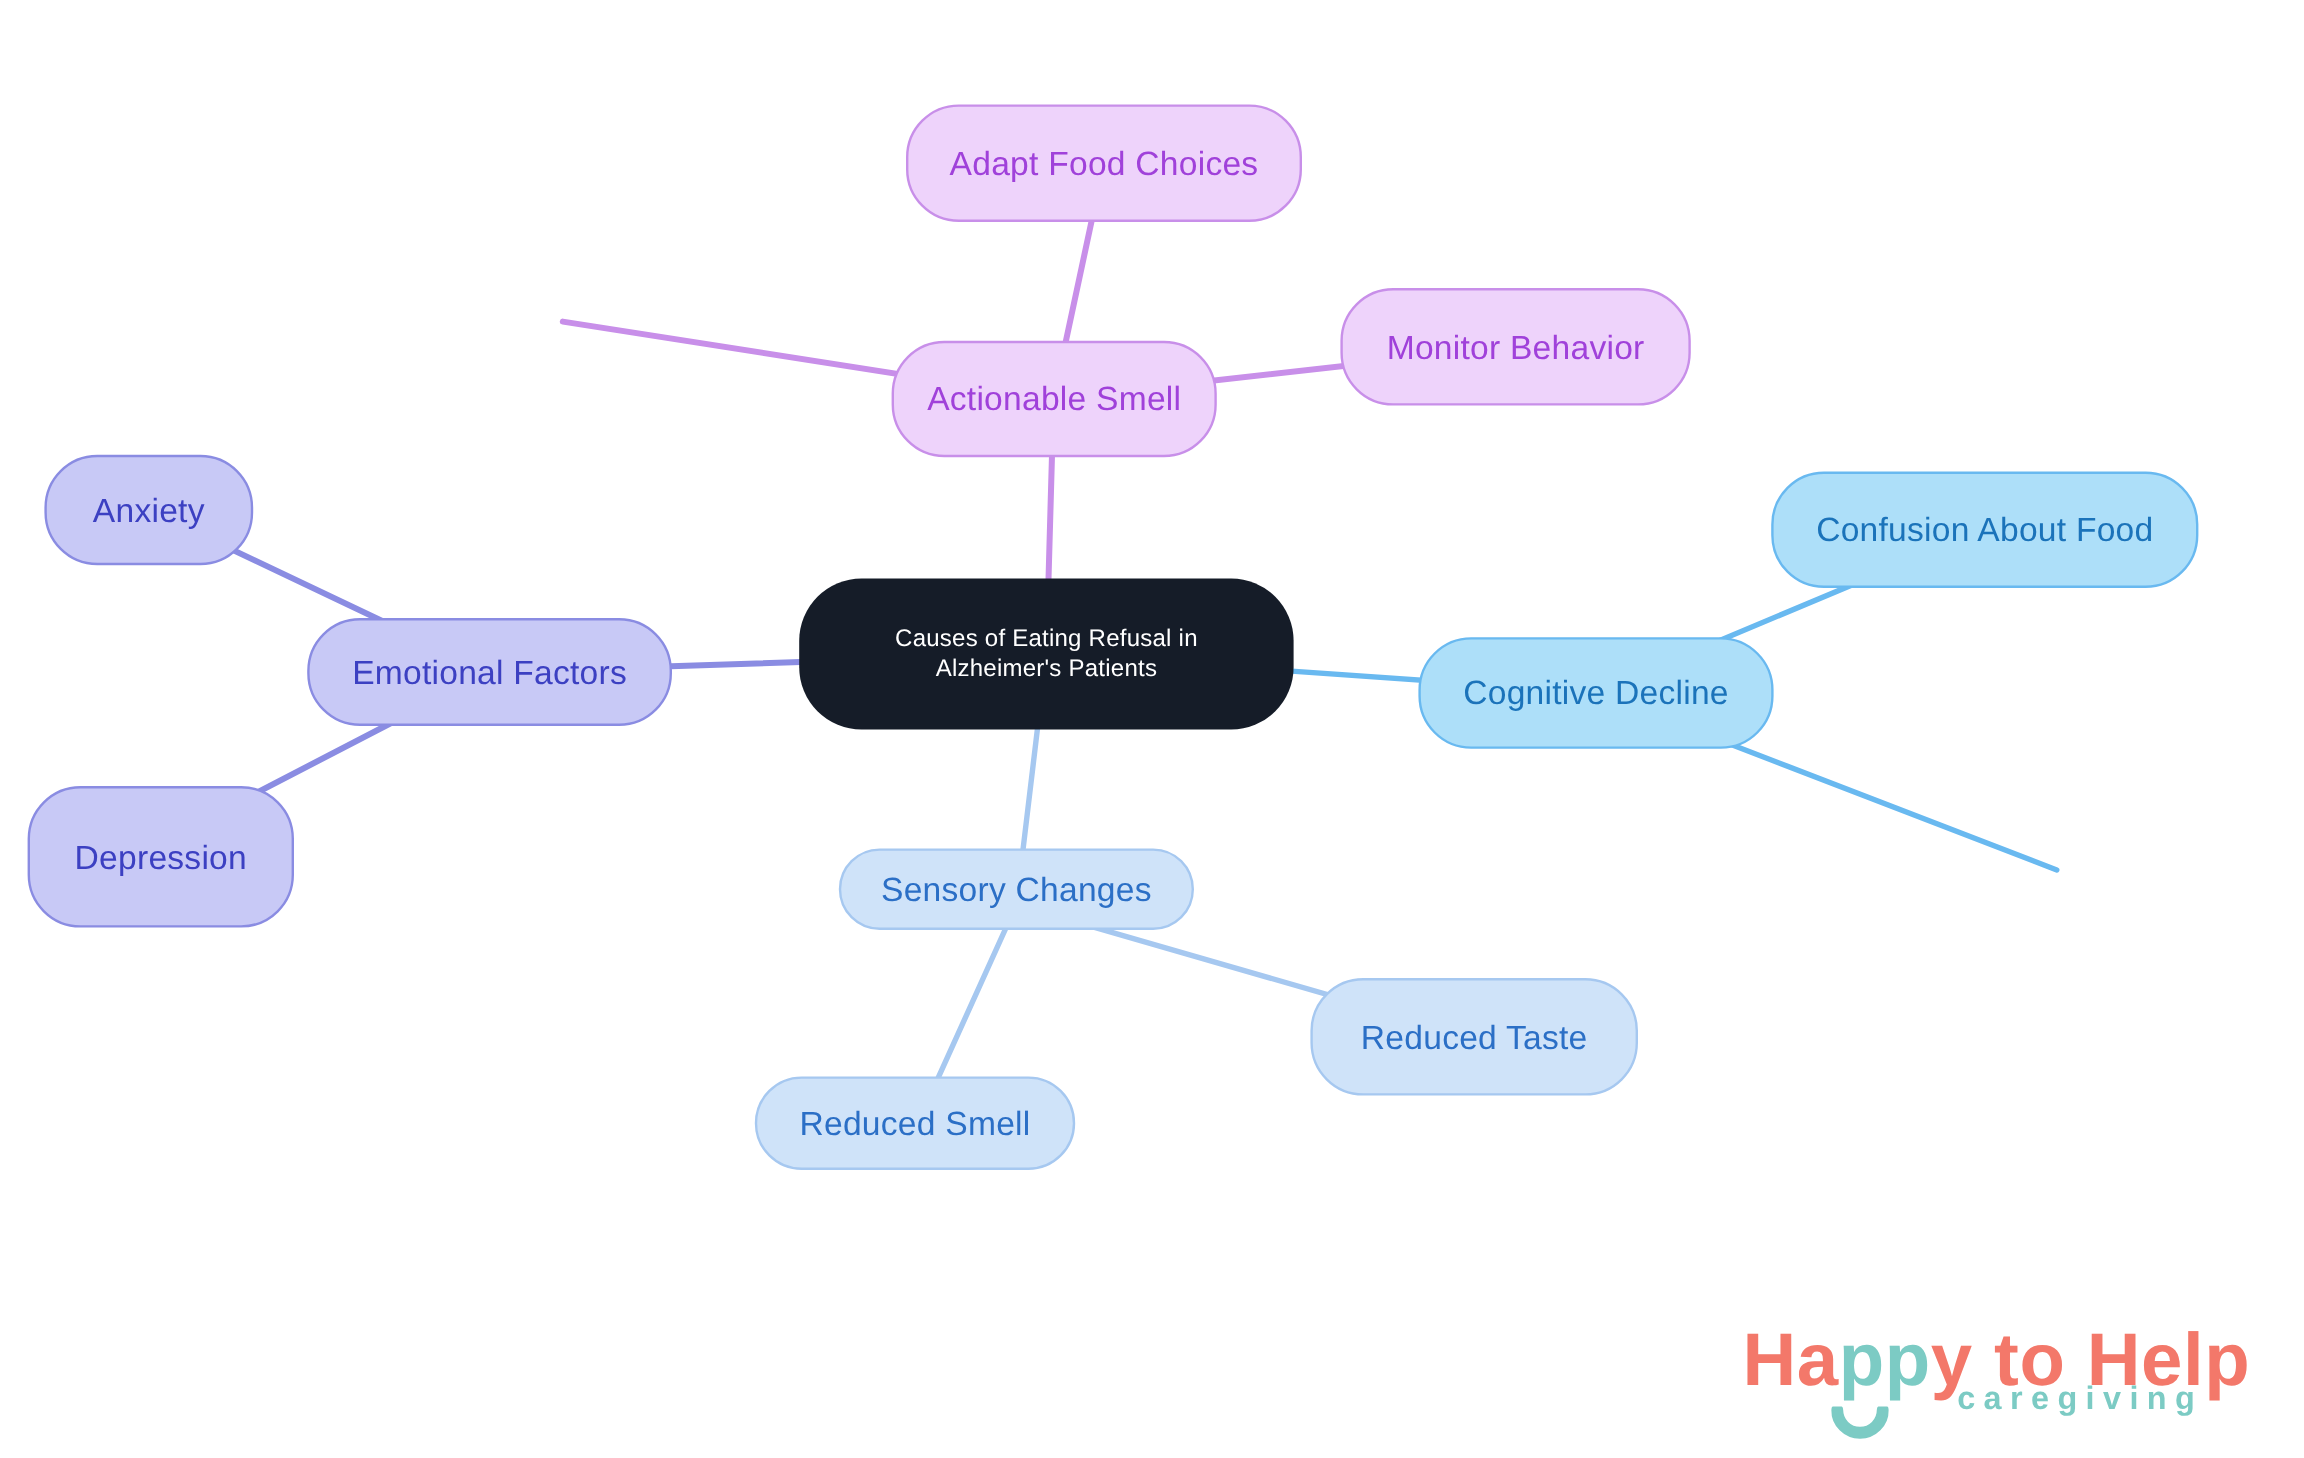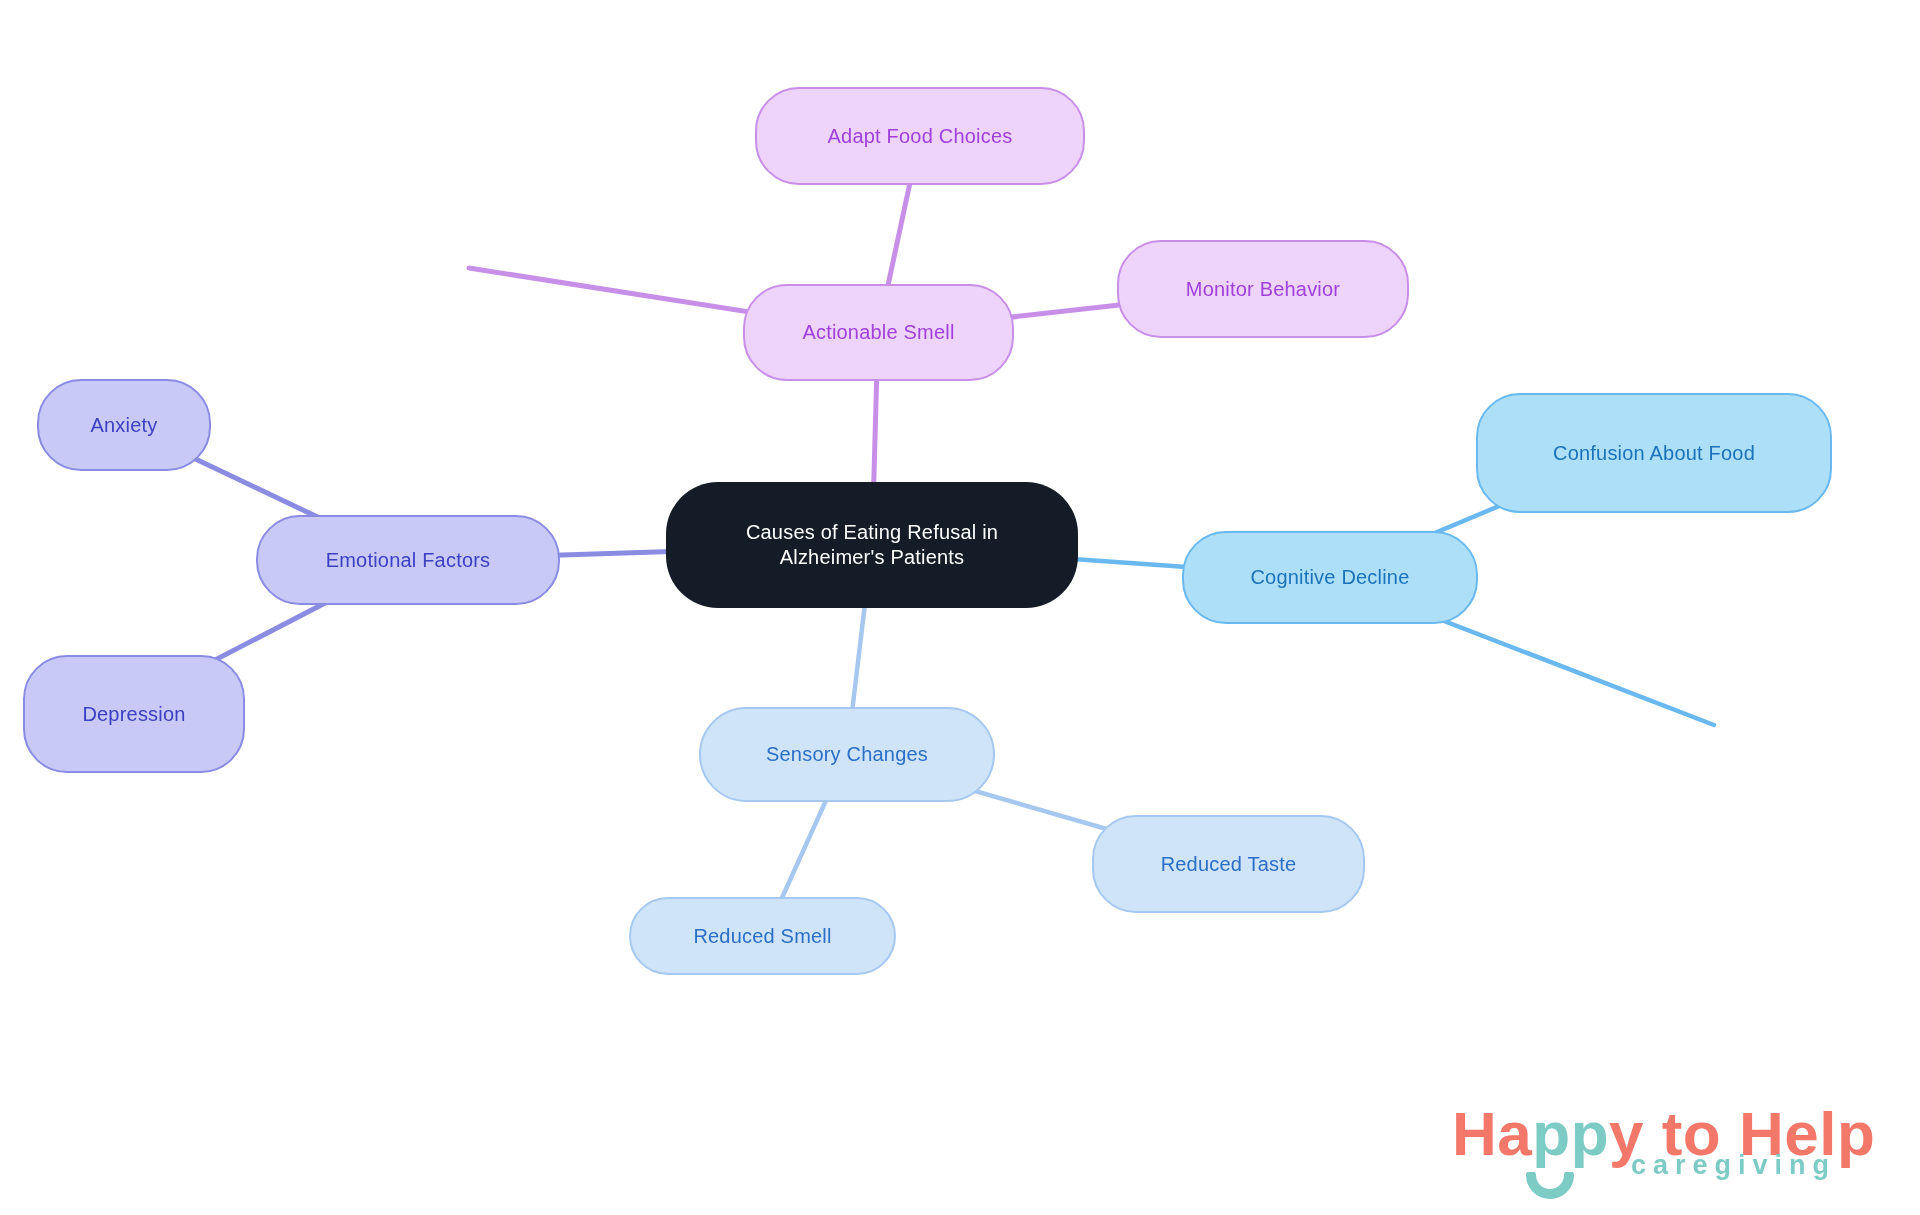--- a/index.html
+++ b/index.html
@@ -18,21 +18,21 @@
   .edge-sky       { stroke: var(--sky-border, #69b9f0); stroke-width: 4.5; }
   .edge-pale      { stroke: var(--pale-blue-border, #a6c8f0); stroke-width: 4.5; }
 
   .node {
     position: absolute;
     box-sizing: border-box;
     display: flex; align-items: center; justify-content: center;
     text-align: center;
     border: 2px solid transparent;
     border-radius: 44px;
-    font-size: 20px;
+    font-size: 28px;
     line-height: 1.25;
     padding: 12px 18px;
     letter-spacing: 0.2px;
   }
   .node-central {
     background: var(--central-bg, #151c28);
     color: var(--central-text, #ffffff);
     border: none;
     border-radius: 52px;
     font-weight: 500;
@@ -119,23 +119,23 @@
 
   <div class="node branch-purple" style="left:743px; top:284px; width:271px; height:97px;">Actionable Smell</div>
   <div class="node branch-purple" style="left:755px; top:87px; width:330px; height:98px;">Adapt Food Choices</div>
   <div class="node branch-purple" style="left:1117px; top:240px; width:292px; height:98px;">Monitor Behavior</div>
 
   <div class="node branch-peri" style="left:256px; top:515px; width:304px; height:90px;">Emotional Factors</div>
   <div class="node branch-peri" style="left:37px; top:379px; width:174px; height:92px;">Anxiety</div>
   <div class="node branch-peri" style="left:23px; top:655px; width:222px; height:118px;">Depression</div>
 
   <div class="node branch-sky" style="left:1182px; top:531px; width:296px; height:93px;">Cognitive Decline</div>
-  <div class="node branch-sky" style="left:1476px; top:393px; width:356px; height:120px;">Confusion About Food</div>
+  <div class="node branch-sky" style="left:1476px; top:393px; width:356px; height:97px;">Confusion About Food</div>
 
-  <div class="node branch-pale big-radius" style="left:699px; top:707px; width:296px; height:95px;">Sensory Changes</div>
+  <div class="node branch-pale big-radius" style="left:699px; top:707px; width:296px; height:68px;">Sensory Changes</div>
   <div class="node branch-pale" style="left:1092px; top:815px; width:273px; height:98px;">Reduced Taste</div>
   <div class="node branch-pale" style="left:629px; top:897px; width:267px; height:78px;">Reduced Smell</div>
 
   <div class="logo">
     <div class="logo-wordmark"><span class="logo-coral">Ha</span><span class="logo-teal">pp</span><span class="logo-coral">y to Help</span></div>
     <svg class="logo-smile" viewBox="0 0 48 30">
       <path d="M 5 3 A 19 19 0 0 0 43 3" fill="none" stroke="#7ccbc4" stroke-width="10" stroke-linecap="round"></path>
     </svg>
     <div class="logo-tagline">caregiving</div>
   </div>

